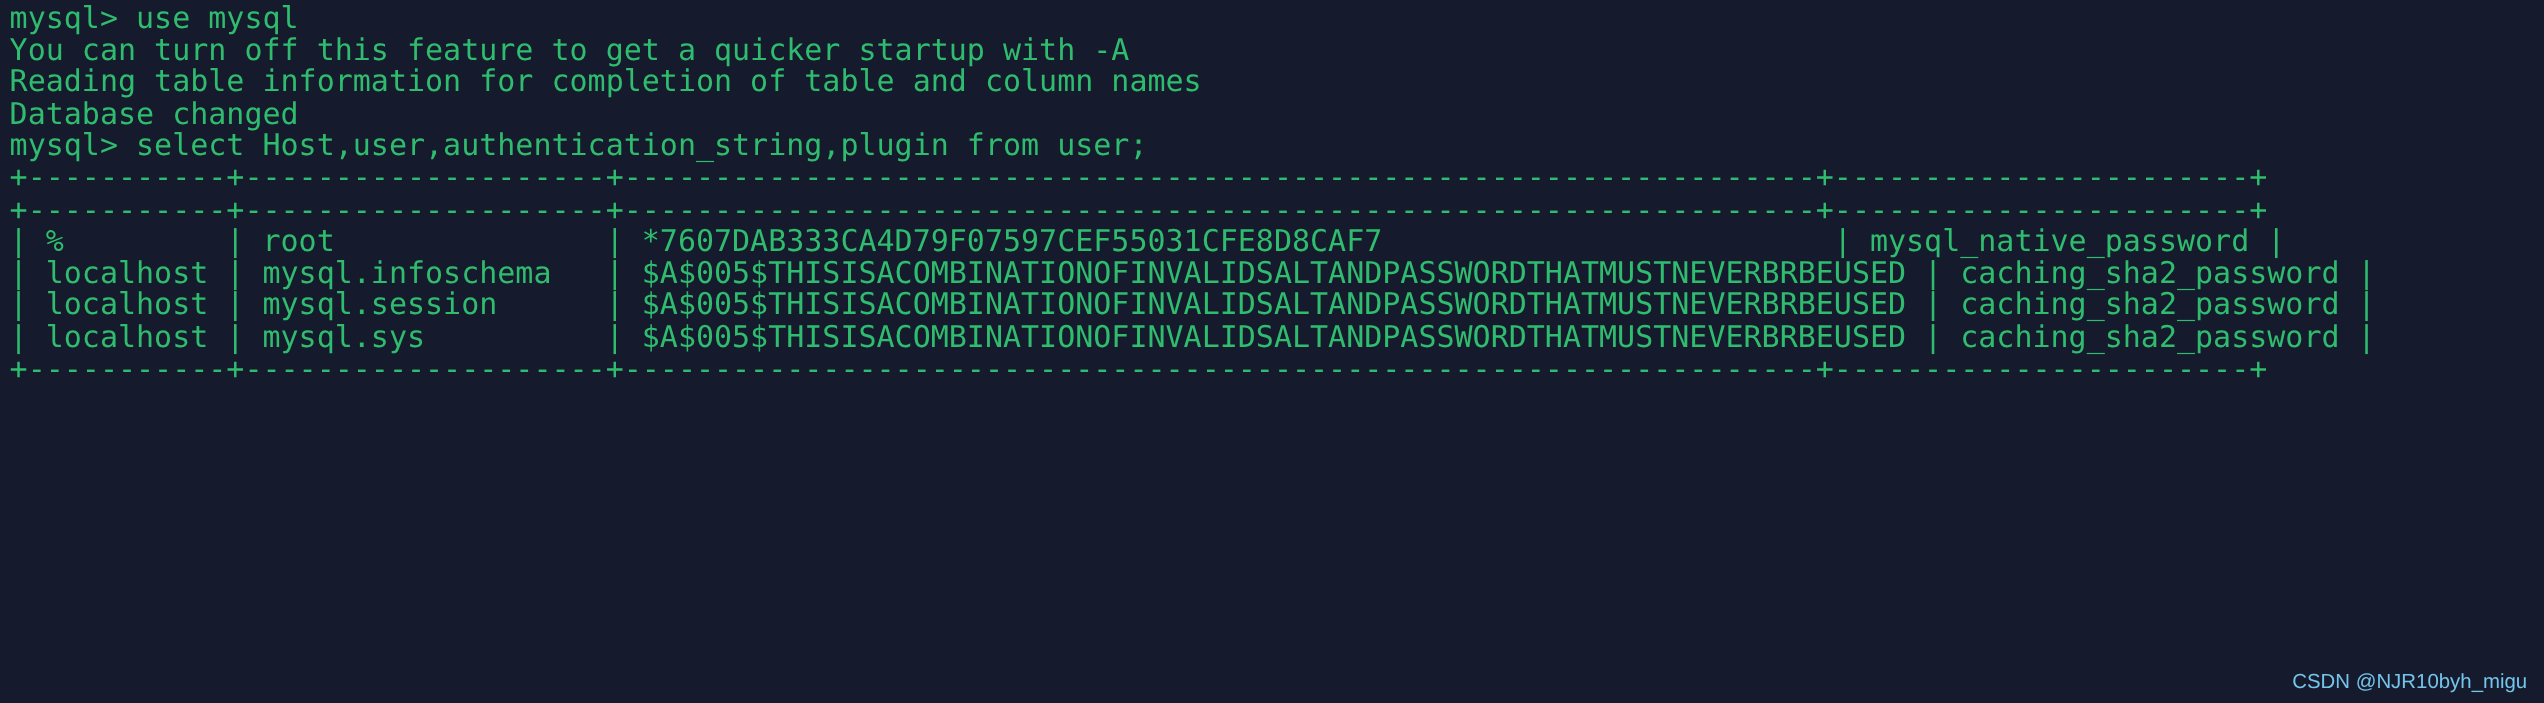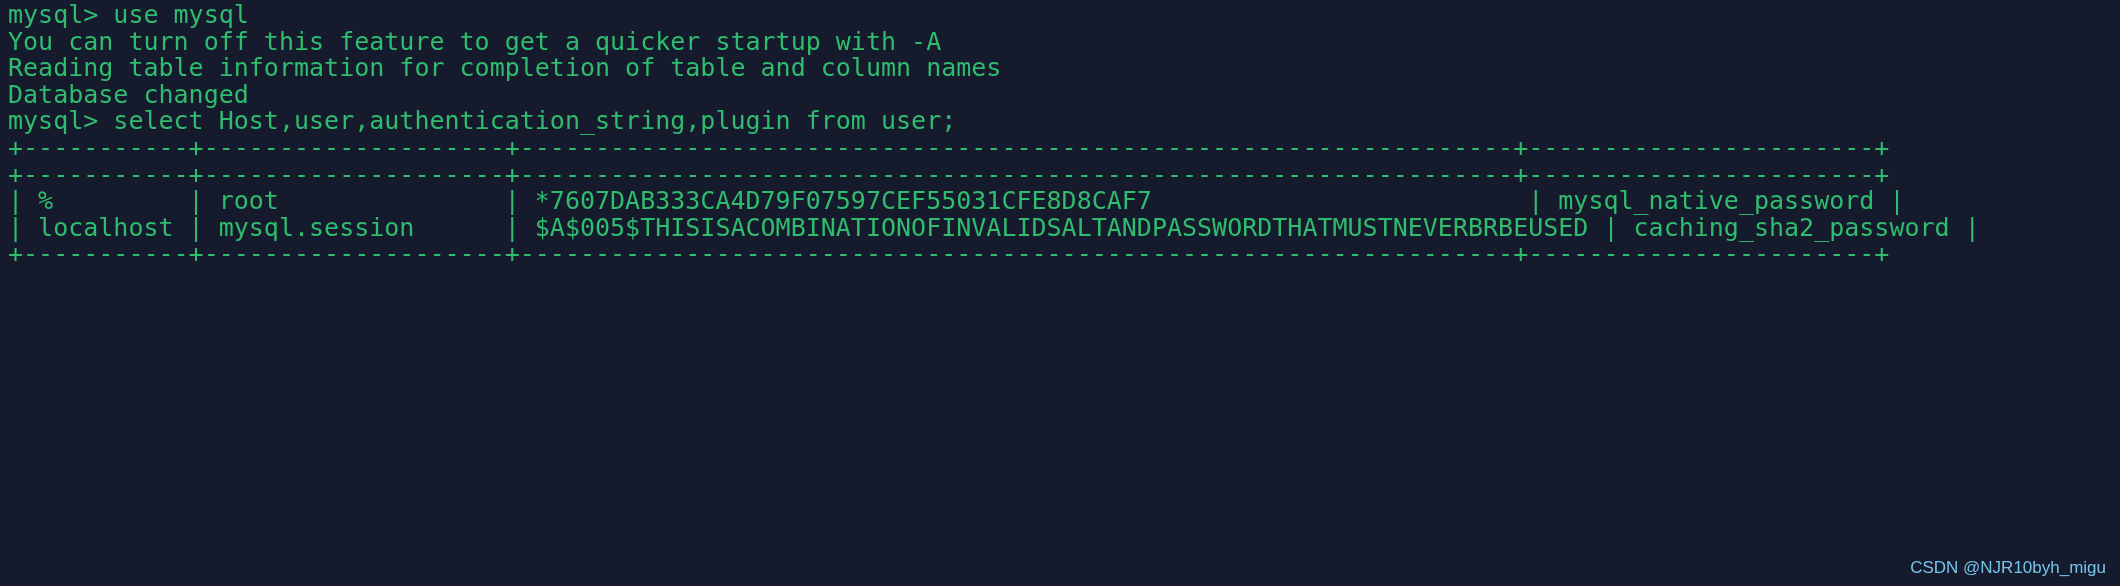--- a/index.html
+++ b/index.html
@@ -52,19 +52,21 @@
   <div id="terminal">
     <div class="line">mysql&gt; use mysql</div>
     <div class="line">You can turn off this feature to get a quicker startup with -A</div>
     <div class="line">Reading table information for completion of table and column names</div>
     <div class="line blank"></div>
     <div class="line">Database changed</div>
     <div class="line">mysql&gt; select Host,user,authentication_string,plugin from user;</div>
     <div class="line">+-----------+--------------------+------------------------------------------------------------------+-----------------------+</div>
     <div class="line">+-----------+--------------------+------------------------------------------------------------------+-----------------------+</div>
     <div class="line">| %         | root               | *7607DAB333CA4D79F07597CEF55031CFE8D8CAF7                         | mysql_native_password |</div>
+    <div class="line">| localhost | mysql.infoschema   | $A$005$THISISACOMBINATIONOFINVALIDSALTANDPASSWORDTHATMUSTNEVERBRBEUSED | caching_sha2_password |</div>
     <div class="line">| localhost | mysql.session      | $A$005$THISISACOMBINATIONOFINVALIDSALTANDPASSWORDTHATMUSTNEVERBRBEUSED | caching_sha2_password |</div>
+    <div class="line">| localhost | mysql.sys          | $A$005$THISISACOMBINATIONOFINVALIDSALTANDPASSWORDTHATMUSTNEVERBRBEUSED | caching_sha2_password |</div>
     <div class="line">+-----------+--------------------+------------------------------------------------------------------+-----------------------+</div>
   </div>
 
   <div class="watermark">CSDN @NJR10byh_migu</div>
 
 </div>
 
 </body></html>

